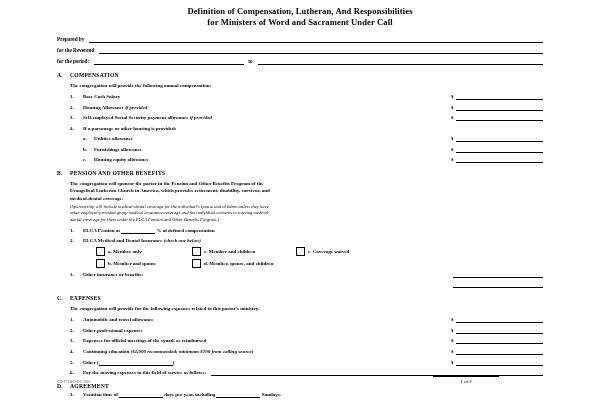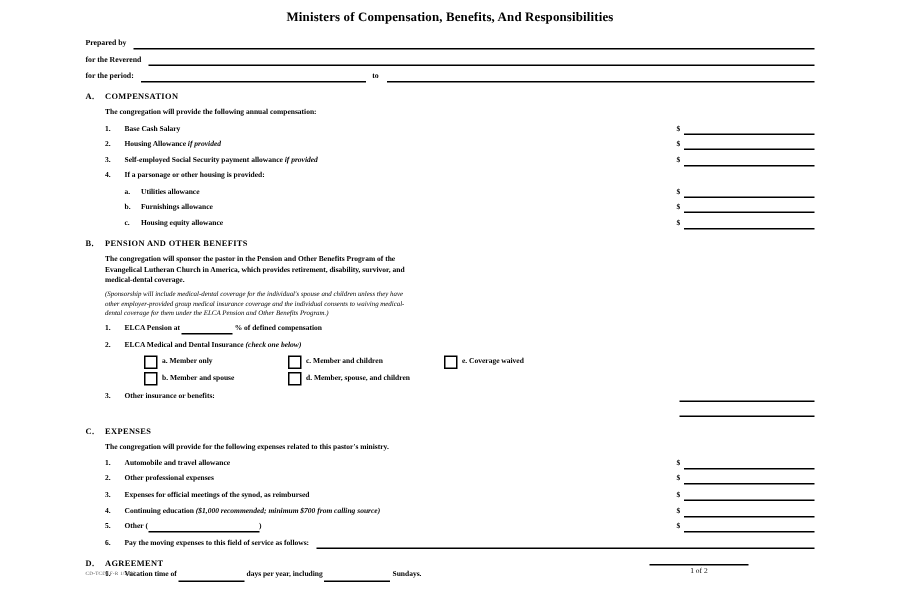--- a/index.html
+++ b/index.html
@@ -161,21 +161,22 @@
     font-size:5px;
   }
 </style>
 </head>
 <body>
 
 <div class="page">
  <div class="sheet">
 
   <div class="title">
-    <span>Ministers of Compensation, Benefits, And Responsibilities</span>
+    <span>Definition of Compensation, Lutheran, And Responsibilities</span>
+    <span class="l2">for Ministers of Word and Sacrament Under Call</span>
   </div>
 
   <div class="prep">
     <div class="prep-row">
       <span class="prep-lbl">Prepared by</span>
       <span class="rule"></span>
     </div>
     <div class="prep-row">
       <span class="prep-lbl">for the Reverend</span>
       <span class="rule"></span>

